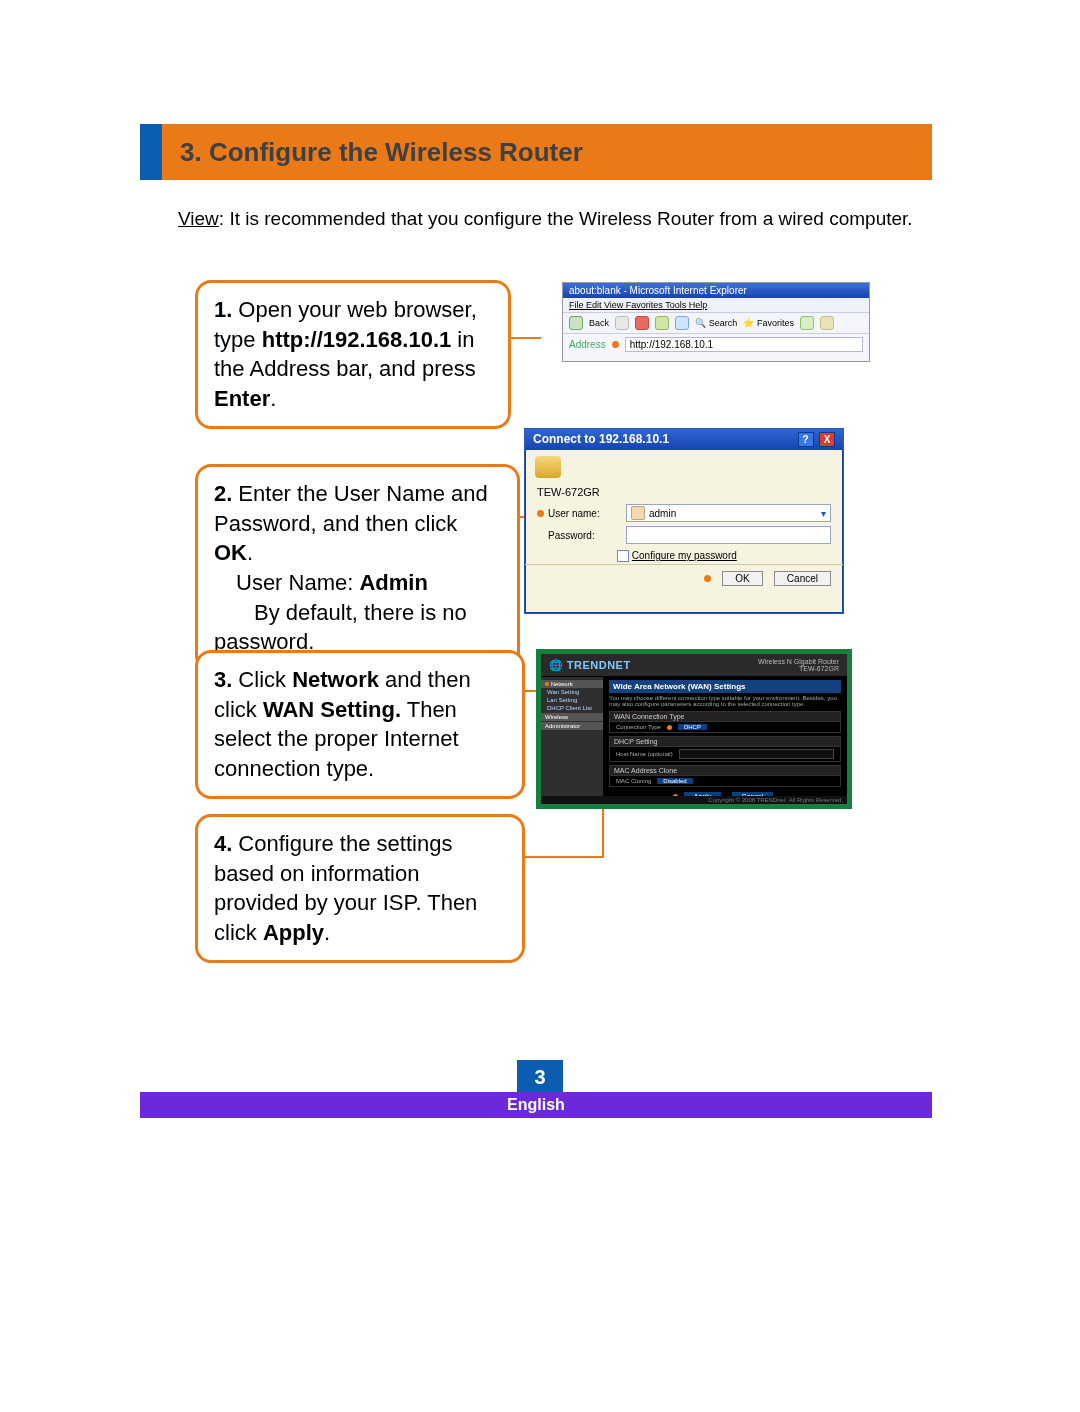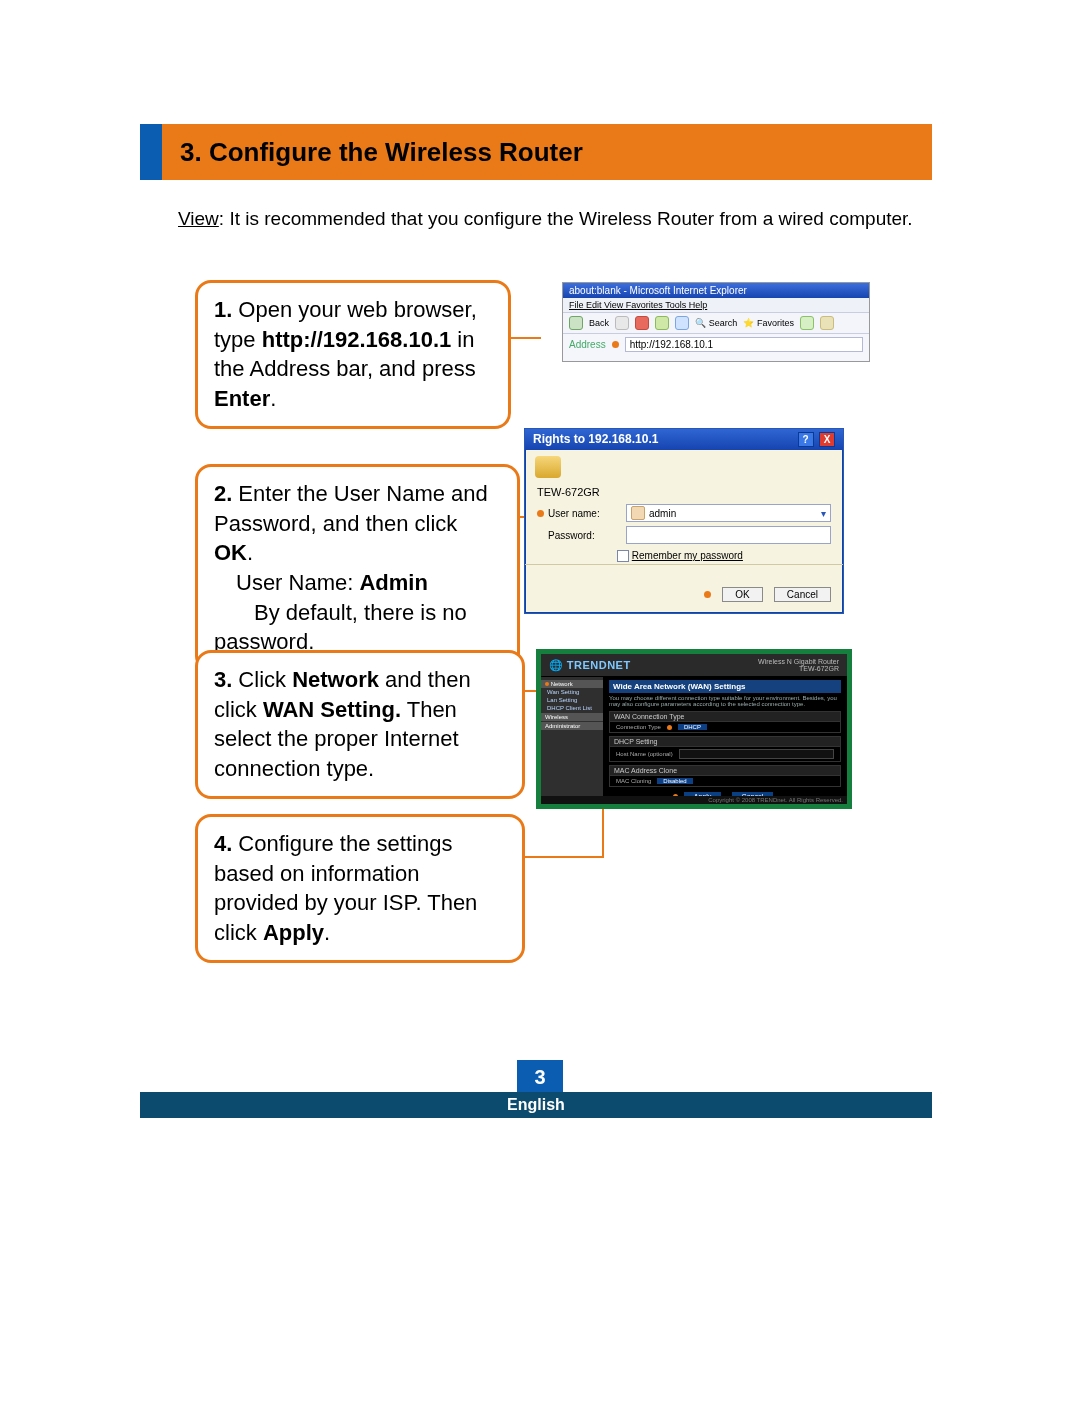--- a/index.html
+++ b/index.html
@@ -27,21 +27,21 @@
     display: flex;
     align-items: center;
   }
   .titlebar .blue-chip {
     width: 22px;
     height: 56px;
     background: #0b5db1;
     margin-right: 18px;
   }
   .titlebar .title {
-    color: #000000;
+    color: #404040;
     font-size: 26px;
     font-weight: 700;
   }
   
   .note {
     position: absolute;
     left: 178px;
     top: 206px;
     right: 148px;
     font-size: 19px;
@@ -143,21 +143,21 @@
   .login-shot .dlg-title .winbtns .close{background:#e03b2f;color:#fff;}
   .login-shot .key-row { padding: 6px 10px 2px; }
   .login-shot .realm { padding: 4px 12px; font-size: 11px; color:#000;}
   .login-shot .form-row { display:flex; align-items:center; padding: 2px 12px; }
   .login-shot .form-row label { width: 78px; font-size: 10px; color:#000;}
   .login-shot .form-row .field {
     flex:1; border:1px solid #9aa4c9; background:#fff; height:16px;
     font-size:10px; padding: 0 4px; display:flex; align-items:center;
   }
   .login-shot .remember { font-size:10px; padding:4px 12px 2px 92px;}
-  .login-shot .dlg-buttons { text-align:right; padding: 22px 12px 8px; border-top:1px solid #cfc9a4;}
+  .login-shot .dlg-buttons { text-align:right; padding: 6px 12px 8px; border-top:1px solid #cfc9a4;}
   .login-shot .dlg-buttons .btn {
     display:inline-block; border:1px solid #8a8a8a; background:#f2f2f2;
     font-size:10px; padding: 1px 12px; margin-left:8px;
   }
   .dot { width:7px; height:7px; border-radius:50%; background:#ea7a18; display:inline-block;}
   
   .router-shot {
     position: absolute;
     left: 536px; top: 649px;
     width: 306px; height: 150px;
@@ -192,21 +192,21 @@
   .pgnum-wrap {
     position:absolute; left:50%; transform:translateX(-50%);
     top: 1060px;
     width: 46px; height: 34px;
     background:#0b5db1; color:#fff;
     display:flex; align-items:center; justify-content:center;
     font-weight:700; font-size:20px;
   }
   .footer-bar {
     position:absolute; left:140px; right:148px; top:1092px; height:26px;
-    background:#0c4a6e; color:#fff;
+    background:#6d28d9; color:#fff;
     display:flex; align-items:center; justify-content:center;
     font-size:16px; font-weight:700;
   }
 </style>
 </head>
 <body>
 
 <div class="page">
 
   <div class="titlebar">
@@ -259,21 +259,21 @@
     </div>
     <div class="ie-addr">
       <span style="color:#4a6;">Address</span>
       <span class="dot"></span>
       <div class="addr-field">http://192.168.10.1</div>
     </div>
   </div>
 
   <div class="login-shot">
     <div class="dlg-title">
-      <span>Rights to 192.168.10.1</span>
+      <span>Connect to 192.168.10.1</span>
       <span class="winbtns">
         <span class="help">?</span>
         <span class="close">X</span>
       </span>
     </div>
     <div class="key-row">
       <span style="display:inline-block;width:26px;height:22px;background:linear-gradient(#f6d77a,#d9a82e);border-radius:4px;"></span>
     </div>
     <div class="realm">TEW-672GR</div>
     <div class="form-row">
@@ -284,21 +284,21 @@
         <span>admin</span>
         <span style="margin-left:auto;color:#2a56b5">▾</span>
       </div>
     </div>
     <div class="form-row">
       <label style="margin-left:11px">Password:</label>
       <div class="field"></div>
     </div>
     <div class="remember">
       <span style="display:inline-block;width:10px;height:10px;border:1px solid #7a86ab;background:#fff;vertical-align:middle"></span>
-      <span style="text-decoration:underline">Remember my password</span>
+      <span style="text-decoration:underline">Configure my password</span>
     </div>
     <div class="dlg-buttons">
       <span class="dot"></span>
       <span class="btn">OK</span>
       <span class="btn">Cancel</span>
     </div>
   </div>
 
   <div class="router-shot">
     <div class="r-top">

